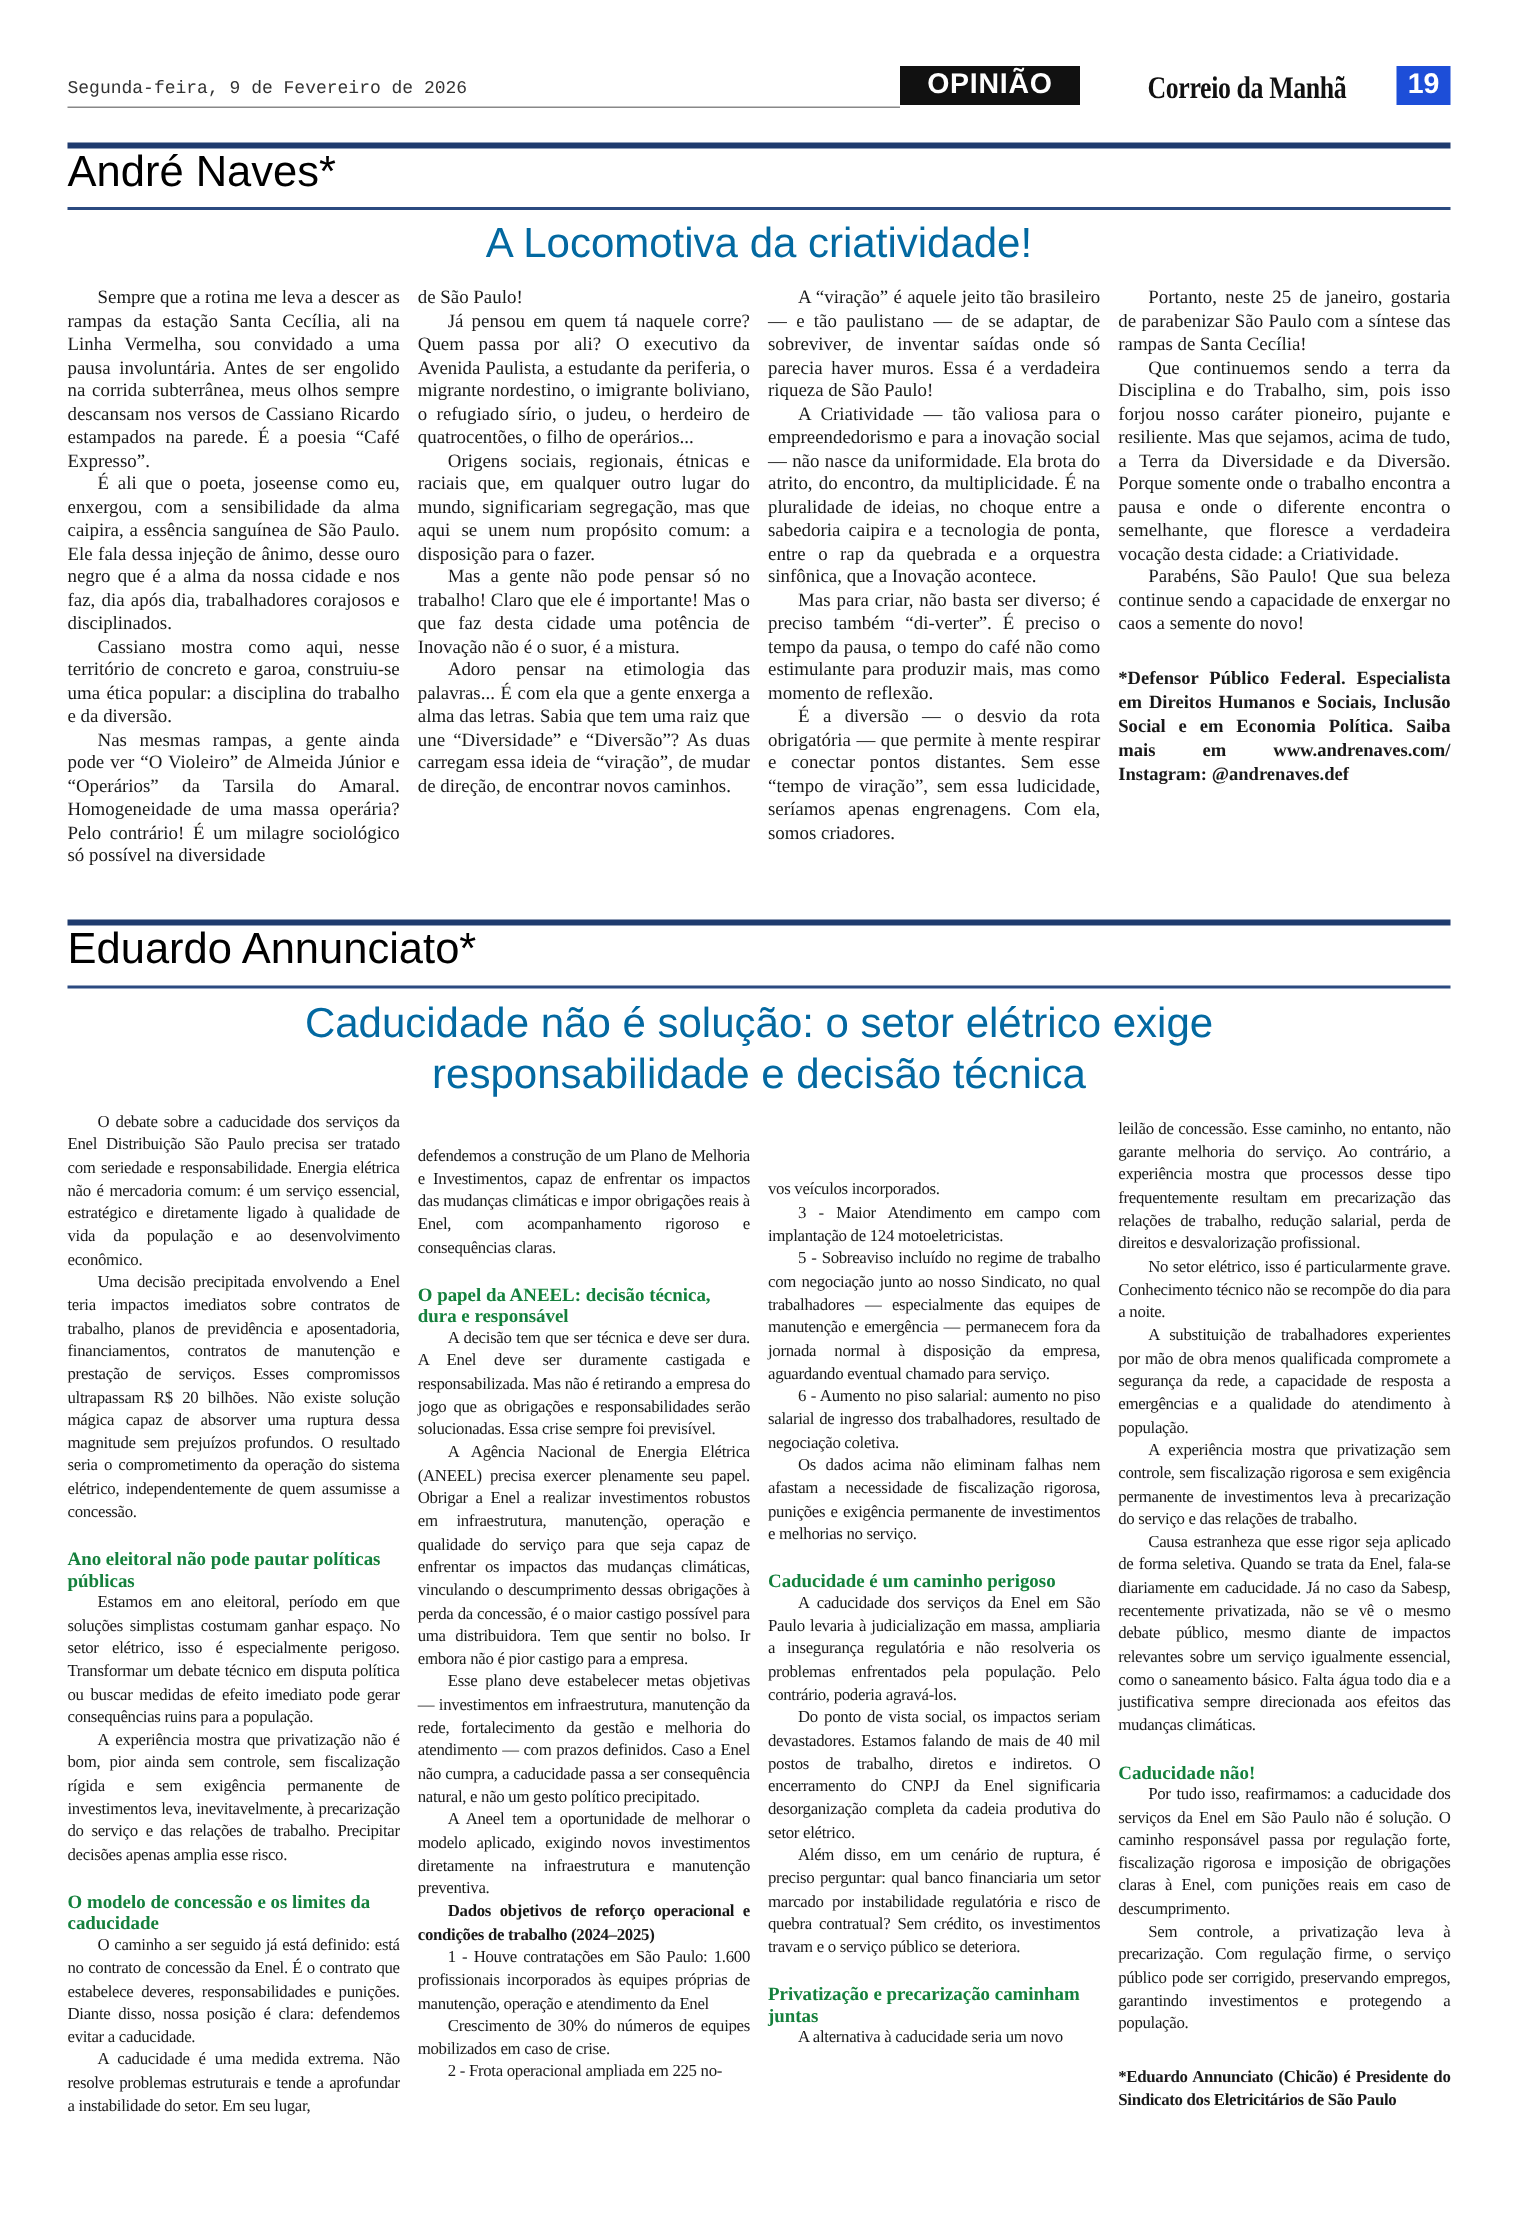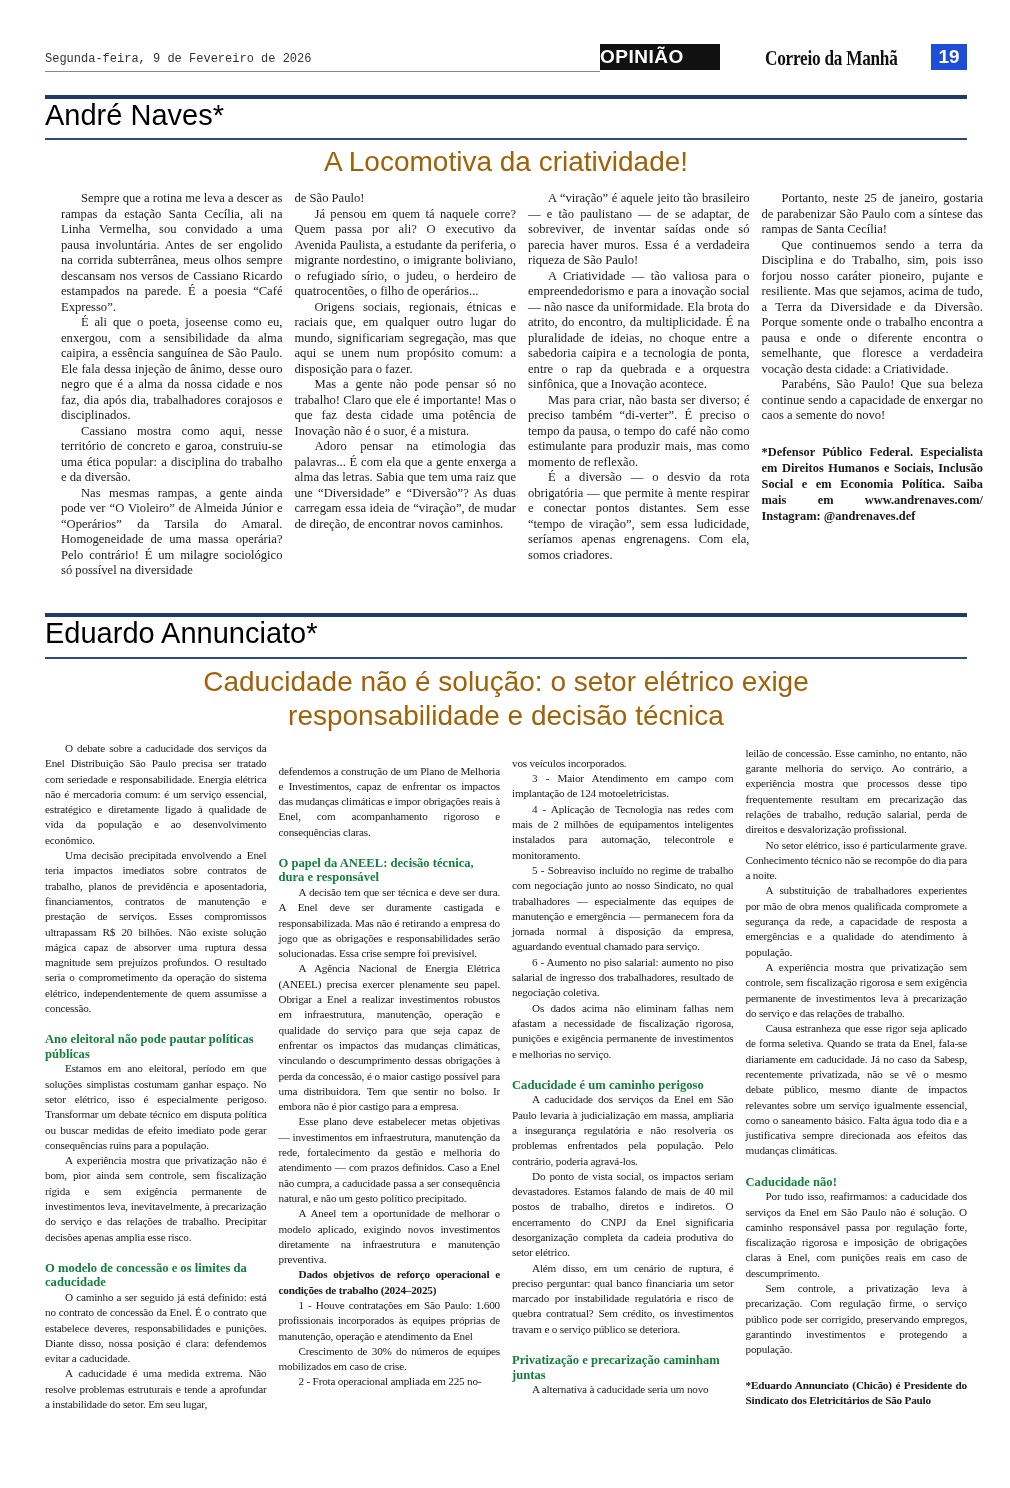--- a/index.html
+++ b/index.html
@@ -2,29 +2,29 @@
 <html><head>
 <meta charset="utf-8">
 <style>
   * { box-sizing: border-box; margin: 0; padding: 0; }
   html, body { width: 1010px; height: 1488px; background: #ffffff; overflow: hidden; }
   body { position: relative; font-family: "Liberation Serif", serif; color: #1a1a1a; }
 
   .masthead { position: absolute; left: 45px; top: 44px; width: 922px; height: 30px; }
   .masthead .date { position: absolute; left: 0; top: 8px; font-family: Liberation Mono, monospace; font-size: 12px; color: #333; }
   .masthead .rule { position: absolute; left: 0; top: 27px; width: 555px; height: 1px; background: #888; }
-  .masthead .section { position: absolute; left: 555px; top: 0; width: 120px; height: 26px; background: #111; color: #fff; font-family: "Liberation Sans", sans-serif; font-weight: bold; font-size: 19px; text-align: left; line-height: 26px; letter-spacing: 0.5px; }
+  .masthead .section { position: absolute; left: 555px; top: 0; width: 120px; height: 26px; background: #111; color: #fff; font-family: "Liberation Sans", sans-serif; font-weight: bold; font-size: 19px; text-align: center; line-height: 26px; letter-spacing: 0.5px; }
   .masthead .paper { position: absolute; left: 720px; top: 2px; font-family: "Liberation Serif", serif; font-weight: bold; font-size: 21px; color: #111; transform: scaleX(0.82); transform-origin: left; letter-spacing: -0.3px; }
   .masthead .pagenum { position: absolute; left: 886px; top: 0; width: 36px; height: 26px; background: #1d4ed8; color: #fff; font-family: "Liberation Sans", sans-serif; font-weight: bold; font-size: 19px; text-align: center; line-height: 26px; }
 
   .thickrule { position: absolute; left: 45px; width: 922px; height: 4px; background: #1f3b6e; }
   .thinrule { position: absolute; left: 45px; width: 922px; height: 2px; background: #2b4a80; }
 
   .author { position: absolute; left: 45px; width: 922px; font-family: "Liberation Sans", sans-serif; font-size: 29px; color: #000000; }
-  .headline { position: absolute; left: 45px; width: 922px; text-align: center; font-family: "Liberation Sans", sans-serif; font-size: 28px; line-height: 33px; color: #a16207; font-weight: normal; }
+  .headline { position: absolute; left: 45px; width: 922px; text-align: center; font-family: "Liberation Sans", sans-serif; font-size: 28px; line-height: 33px; color: #0369a1; font-weight: normal; }
 
   .cols { position: absolute; left: 45px; width: 922px; display: flex; gap: 12px; }
   .col { flex: 1; }
   .a1 p { font-size: 12.6px; line-height: 15.5px; text-align: justify; text-indent: 20px; hyphens: auto; }
   .a1 p.noindent { text-indent: 0; }
   .a2 p { font-size: 11.2px; line-height: 15.3px; text-align: justify; text-indent: 20px; letter-spacing: -0.2px; }
   .a2 p.noindent { text-indent: 0; }
   .a2 h3 { font-family: Liberation Serif, serif; font-weight: bold; font-size: 12.6px; line-height: 14.5px; margin-top: 16px; color: #15803d; }
   .a2 p.boldlead { font-weight: bold; }
   .bio { text-align: right; font-weight: bold; text-indent: 0 !important; }
@@ -40,21 +40,21 @@
   <div class="section">OPINIÃO</div>
   <div class="paper">Correio da Manhã</div>
   <div class="pagenum">19</div>
 </div>
 
 <div class="thickrule" style="top:95px;"></div>
 <div class="author" style="top:99px;">André Naves*</div>
 <div class="thinrule" style="top:138px;"></div>
 <div class="headline" style="top:145px;">A Locomotiva da criatividade!</div>
 
-<div class="cols a1" style="top:191px;margin-left:16px;">
+<div class="cols a1" style="top:191px;">
   <div class="col">
     <p>Sempre que a rotina me leva a descer as rampas da estação Santa Cecília, ali na Linha Vermelha, sou convidado a uma pausa involuntária. Antes de ser engolido na corrida subterrânea, meus olhos sempre descansam nos versos de Cassiano Ricardo estampados na parede. É a poesia “Café Expresso”.</p>
     <p>É ali que o poeta, joseense como eu, enxergou, com a sensibilidade da alma caipira, a essência sanguínea de São Paulo. Ele fala dessa injeção de ânimo, desse ouro negro que é a alma da nossa cidade e nos faz, dia após dia, trabalhadores corajosos e disciplinados.</p>
     <p>Cassiano mostra como aqui, nesse território de concreto e garoa, construiu-se uma ética popular: a disciplina do trabalho e da diversão.</p>
     <p>Nas mesmas rampas, a gente ainda pode ver “O Violeiro” de Almeida Júnior e “Operários” da Tarsila do Amaral. Homogeneidade de uma massa operária? Pelo contrário! É um milagre sociológico só possível na diversidade</p>
   </div>
   <div class="col">
     <p class="noindent">de São Paulo!</p>
     <p>Já pensou em quem tá naquele corre? Quem passa por ali? O executivo da Avenida Paulista, a estudante da periferia, o migrante nordestino, o imigrante boliviano, o refugiado sírio, o judeu, o herdeiro de quatrocentões, o filho de operários...</p>
     <p>Origens sociais, regionais, étnicas e raciais que, em qualquer outro lugar do mundo, significariam segregação, mas que aqui se unem num propósito comum: a disposição para o fazer.</p>
@@ -100,21 +100,20 @@
     <p>Esse plano deve estabelecer metas objetivas — investimentos em infraestrutura, manutenção da rede, fortalecimento da gestão e melhoria do atendimento — com prazos definidos. Caso a Enel não cumpra, a caducidade passa a ser consequência natural, e não um gesto político precipitado.</p>
     <p>A Aneel tem a oportunidade de melhorar o modelo aplicado, exigindo novos investimentos diretamente na infraestrutura e manutenção preventiva.</p>
     <p class="boldlead">Dados objetivos de reforço operacional e condições de trabalho (2024–2025)</p>
     <p>1 - Houve contratações em São Paulo: 1.600 profissionais incorporados às equipes próprias de manutenção, operação e atendimento da Enel</p>
     <p>Crescimento de 30% do números de equipes mobilizados em caso de crise.</p>
     <p>2 - Frota operacional ampliada em 225 no-</p>
   </div>
   <div class="col">
     <p class="noindent">vos veículos incorporados.</p>
     <p>3 - Maior Atendimento em campo com implantação de 124 motoeletricistas.</p>
-    <p>4 - Aplicação de Tecnologia nas redes com mais de 2 milhões de equipamentos inteligentes instalados para automação, telecontrole e monitoramento.</p>
     <p>5 - Sobreaviso incluído no regime de trabalho com negociação junto ao nosso Sindicato, no qual trabalhadores — especialmente das equipes de manutenção e emergência — permanecem fora da jornada normal à disposição da empresa, aguardando eventual chamado para serviço.</p>
     <p>6 - Aumento no piso salarial: aumento no piso salarial de ingresso dos trabalhadores, resultado de negociação coletiva.</p>
     <p>Os dados acima não eliminam falhas nem afastam a necessidade de fiscalização rigorosa, punições e exigência permanente de investimentos e melhorias no serviço.</p>
     <h3>Caducidade é um caminho perigoso</h3>
     <p>A caducidade dos serviços da Enel em São Paulo levaria à judicialização em massa, ampliaria a insegurança regulatória e não resolveria os problemas enfrentados pela população. Pelo contrário, poderia agravá-los.</p>
     <p>Do ponto de vista social, os impactos seriam devastadores. Estamos falando de mais de 40 mil postos de trabalho, diretos e indiretos. O encerramento do CNPJ da Enel significaria desorganização completa da cadeia produtiva do setor elétrico.</p>
     <p>Além disso, em um cenário de ruptura, é preciso perguntar: qual banco financiaria um setor marcado por instabilidade regulatória e risco de quebra contratual? Sem crédito, os investimentos travam e o serviço público se deteriora.</p>
     <h3>Privatização e precarização caminham juntas</h3>
     <p>A alternativa à caducidade seria um novo</p>
   </div>

